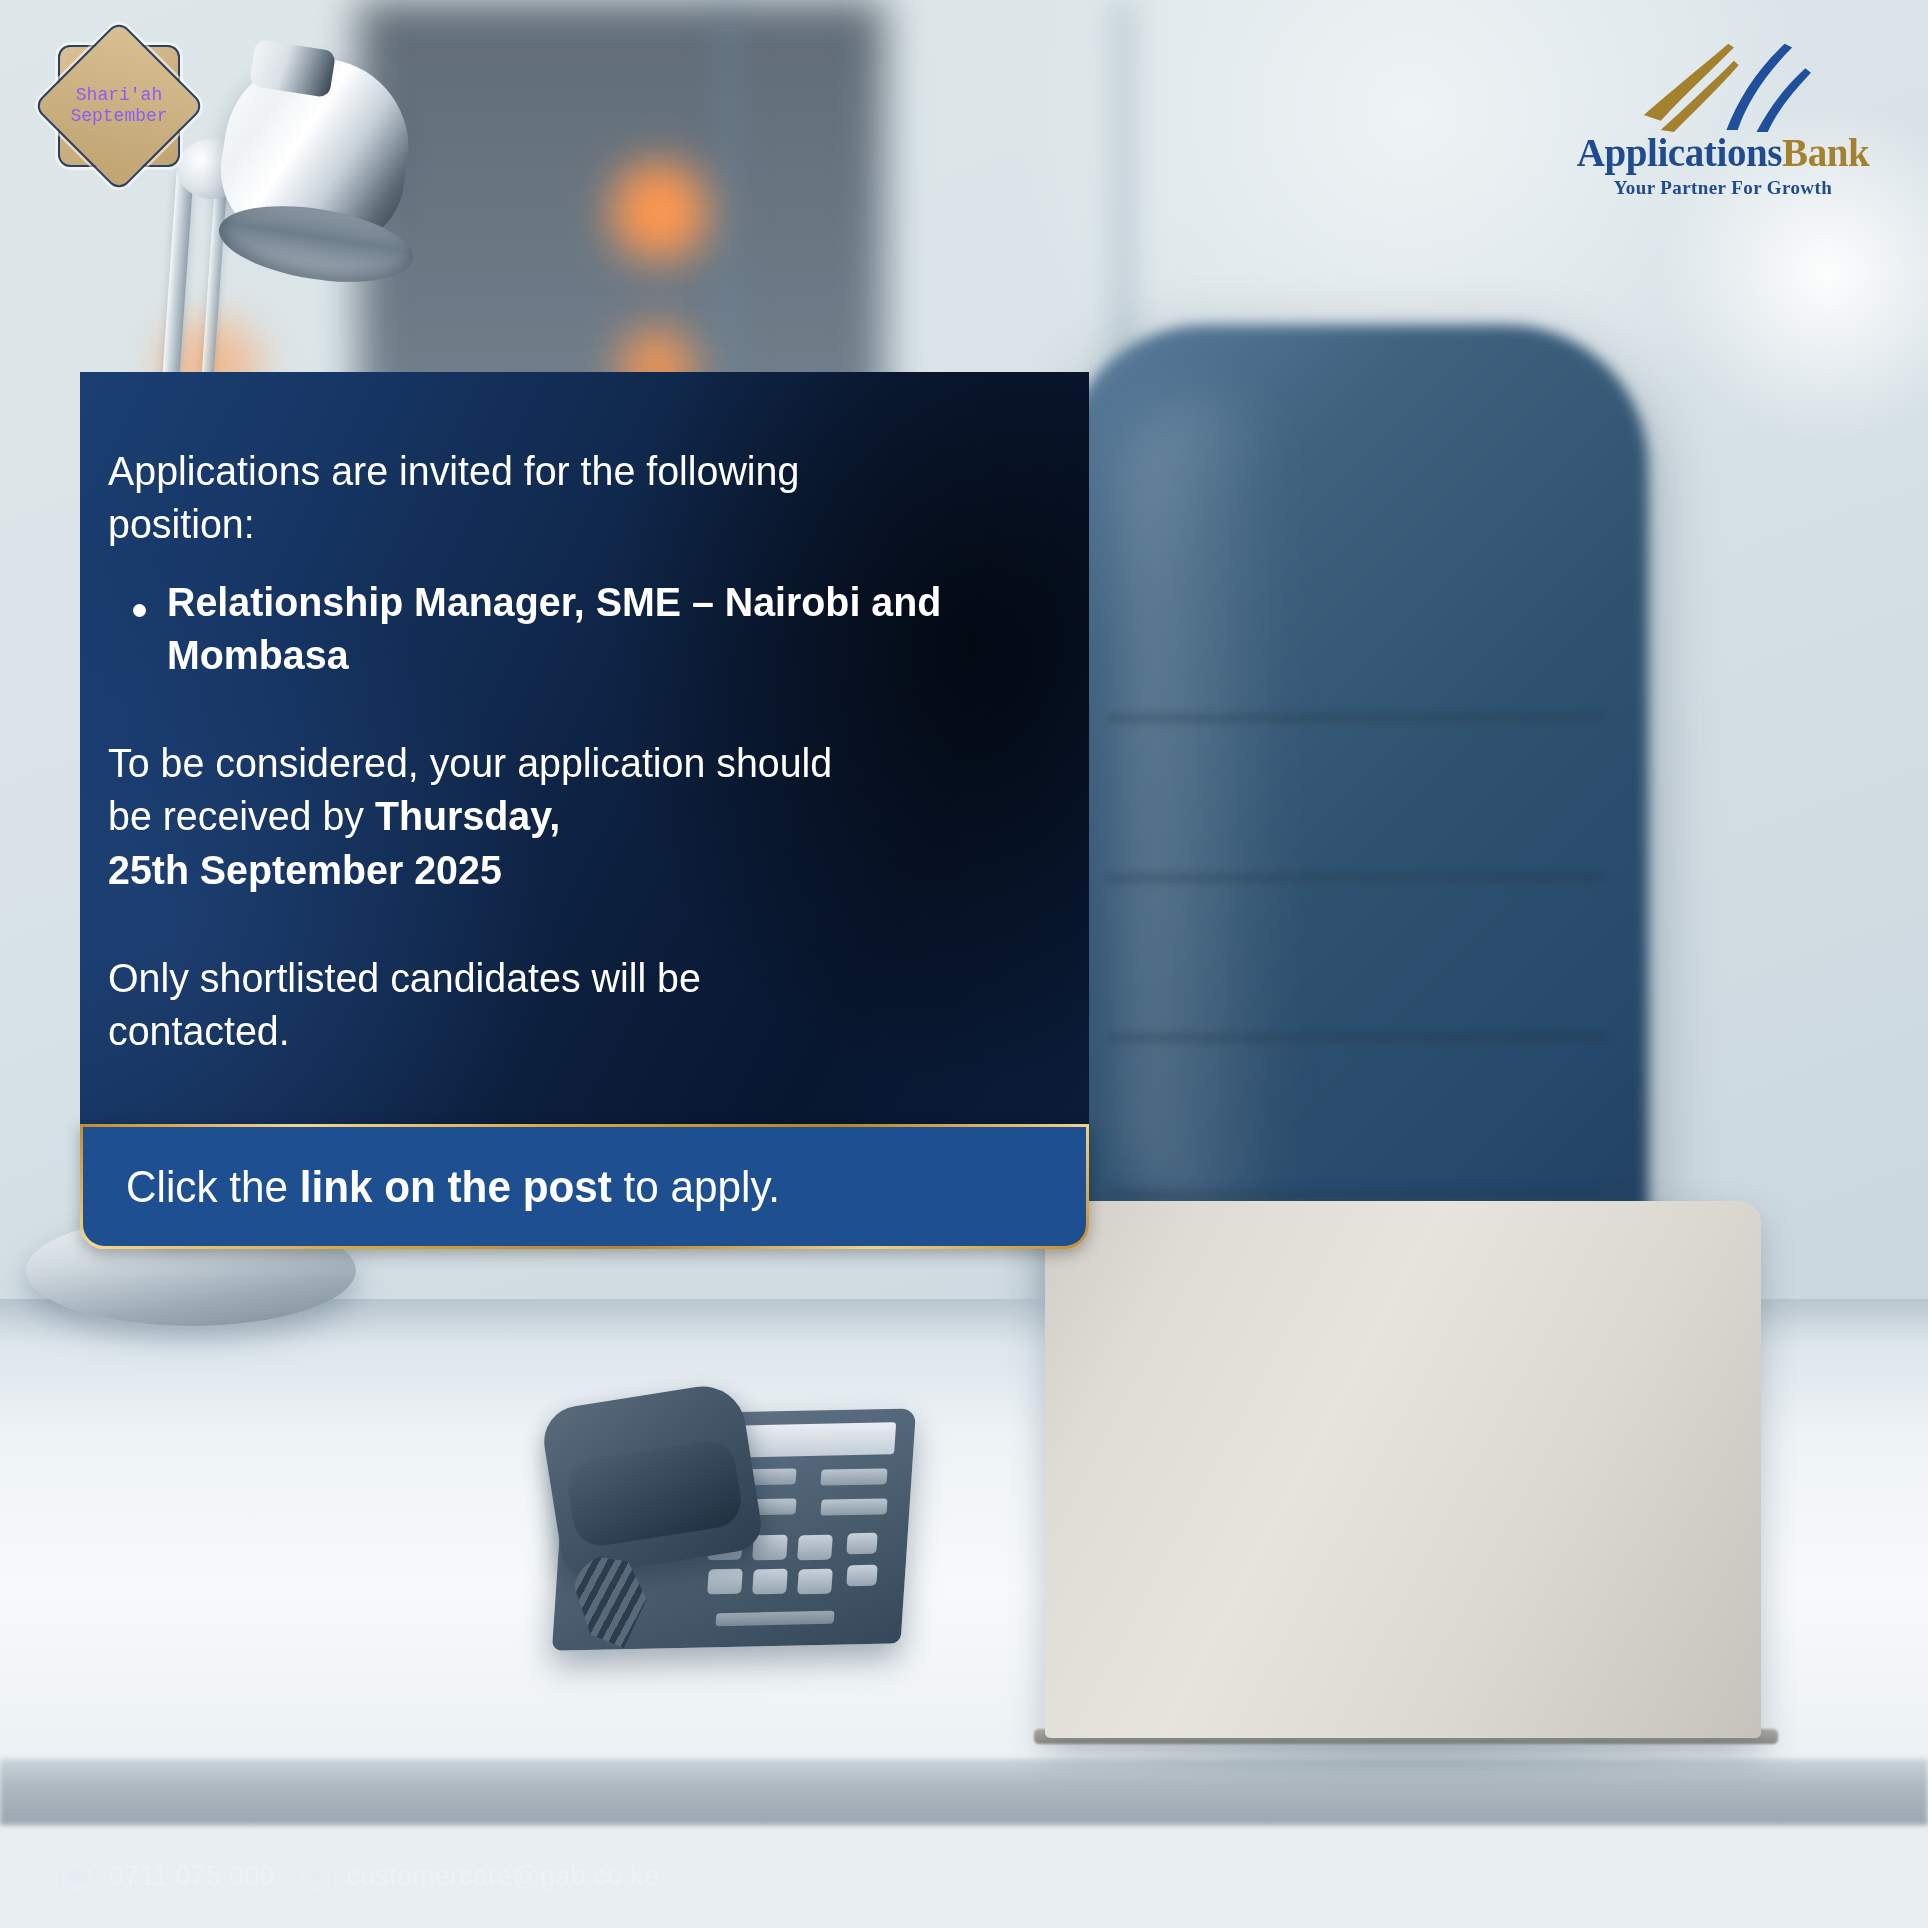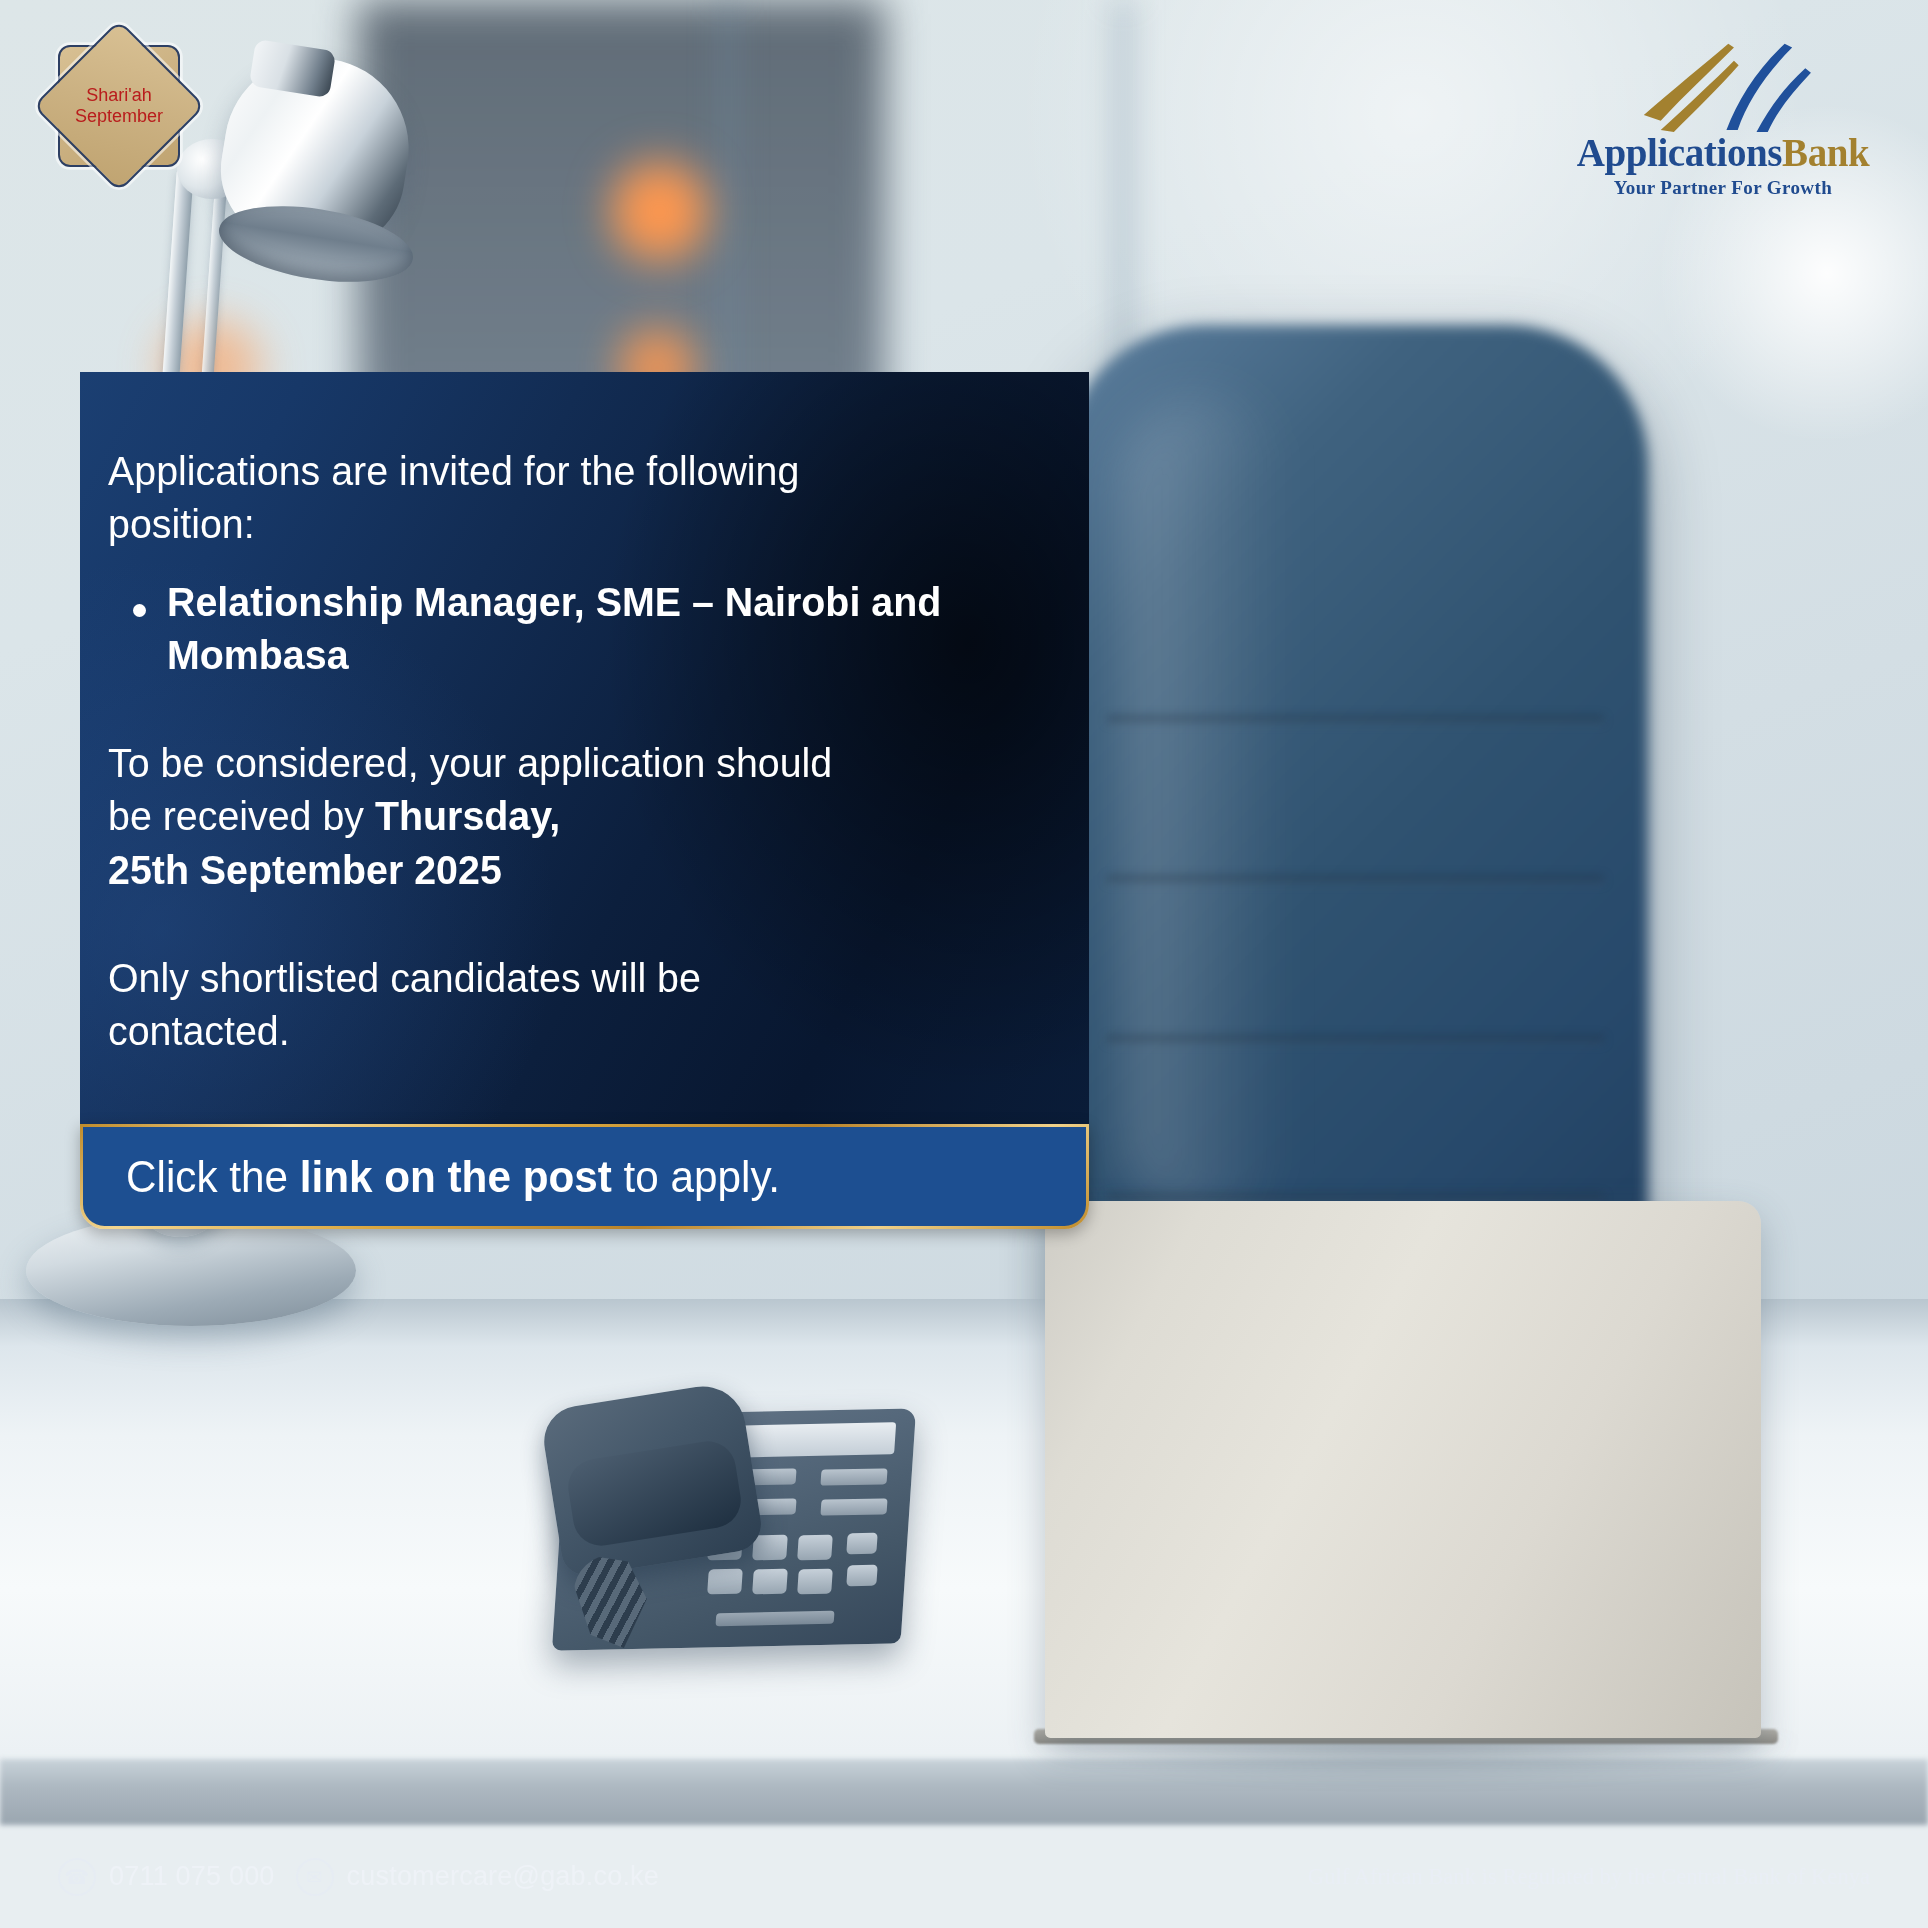--- a/index.html
+++ b/index.html
@@ -216,21 +216,21 @@
   .bullet-dot {
     width:13px; height:13px; border-radius:50%; background:#fff;
     margin:28px 21px 0 24.5px; flex:0 0 auto;
   }
   .bullet-text {
     color:#fff; font-size:41px; line-height:1.30; font-weight:bold;
     transform:scaleX(.96); transform-origin:left top;
   }
 
   .card-cta {
-    position:relative; height:105px; margin-top:-0.9px;
+    position:relative; height:125px; margin-top:-0.9px;
     border:3.8px solid transparent;
     border-radius:0 0 24.5px 24.5px;
     background:
       linear-gradient(#1d4f91,#1d4f91) padding-box,
       linear-gradient(150deg,#c08c2c 0%,#f3d690 18%,#d9a63f 40%,#b9832a 62%,#f0d189 82%,#c08c2c 100%) border-box;
     display:flex; align-items:center;
     box-shadow:0 4.7px 15px rgba(0,0,0,.28);
   }
   .cta-text {
     margin-left:43px; color:#fff; font-size:44px;
@@ -244,22 +244,22 @@
   .badge-sq {
     position:absolute; inset:0; border-radius:12.2px;
     background:linear-gradient(150deg,#d8c093 0%,#cbb182 50%,#c0a471 100%);
     border:2.8px solid #2d3f63;
     box-shadow:0 0 0 2.8px rgba(255,255,255,.55);
   }
   .badge-sq.r { transform:rotate(45deg); }
   .badge-inner {
     position:absolute; inset:0; display:flex; flex-direction:column;
     align-items:center; justify-content:center;
-    color:#b91c1c; font-size:18px; line-height:1.18;
-    font-family:Liberation Sans, sans-serif;
+    color:#8b5cf6; font-size:18px; line-height:1.18;
+    font-family:Liberation Mono, monospace;
     text-align:right; z-index:3;
   }
 
   
   .logo { position:absolute; left:1549px; top:40px; width:348px; height:151px; }
   .logo-mark { position:absolute; left:87px; top:0; width:179px; height:92px; }
   .logo-word {
     position:absolute; left:0; top:90px; width:348px; text-align:center;
     font-family:"Liberation Serif","DejaVu Serif",serif;
     font-size:39px; font-weight:bold; letter-spacing:-0.4px; white-space:nowrap;

